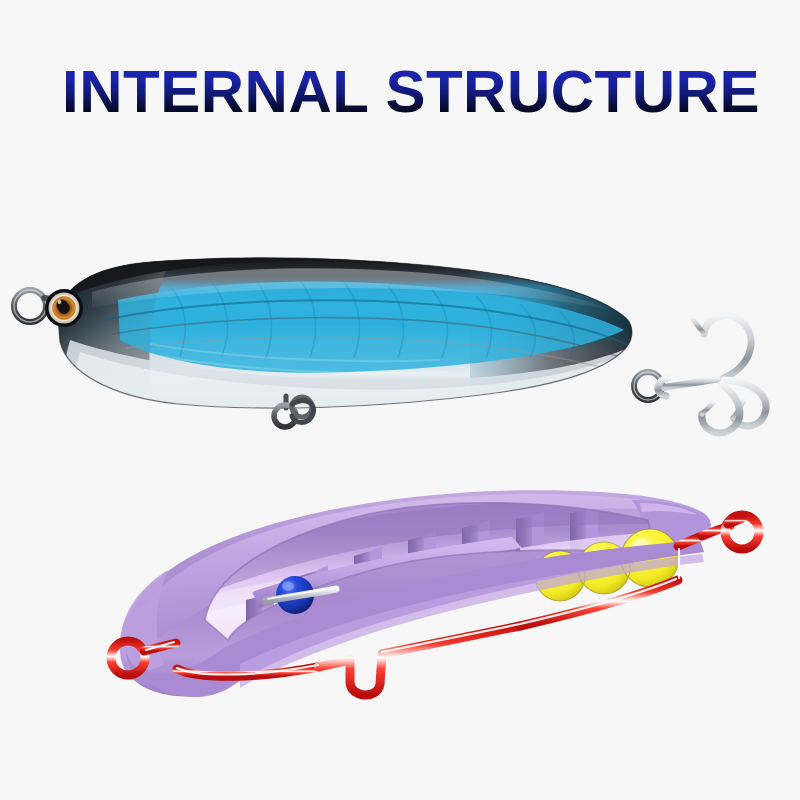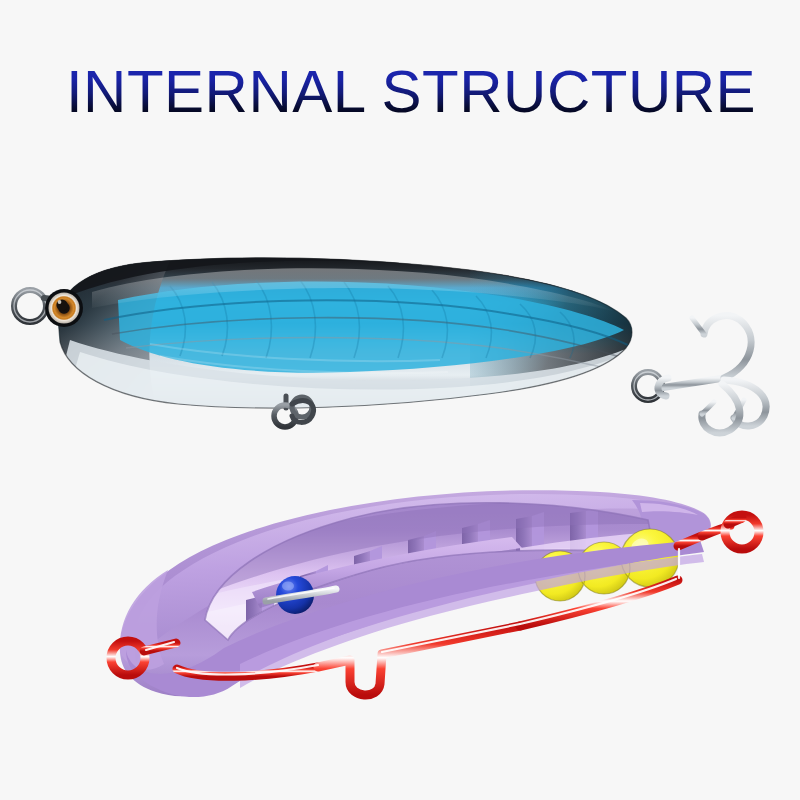--- a/index.html
+++ b/index.html
@@ -21,21 +21,21 @@
   #title-block {
     position: absolute;
     left: 0;
     top: 62px;
     width: 800px;
     text-align: center;
   }
   #page-title {
     display: inline-block;
     font-family: "Liberation Sans", sans-serif;
-    font-weight: 400;
+    font-weight: 700;
     font-size: 60px;
     letter-spacing: 0.5px;
     line-height: 1;
     white-space: nowrap;
     background: linear-gradient(180deg,
         #1d29b4 0%,
         #1a23a8 28%,
         #121a78 52%,
         #060a2c 78%,
         #010108 100%);

